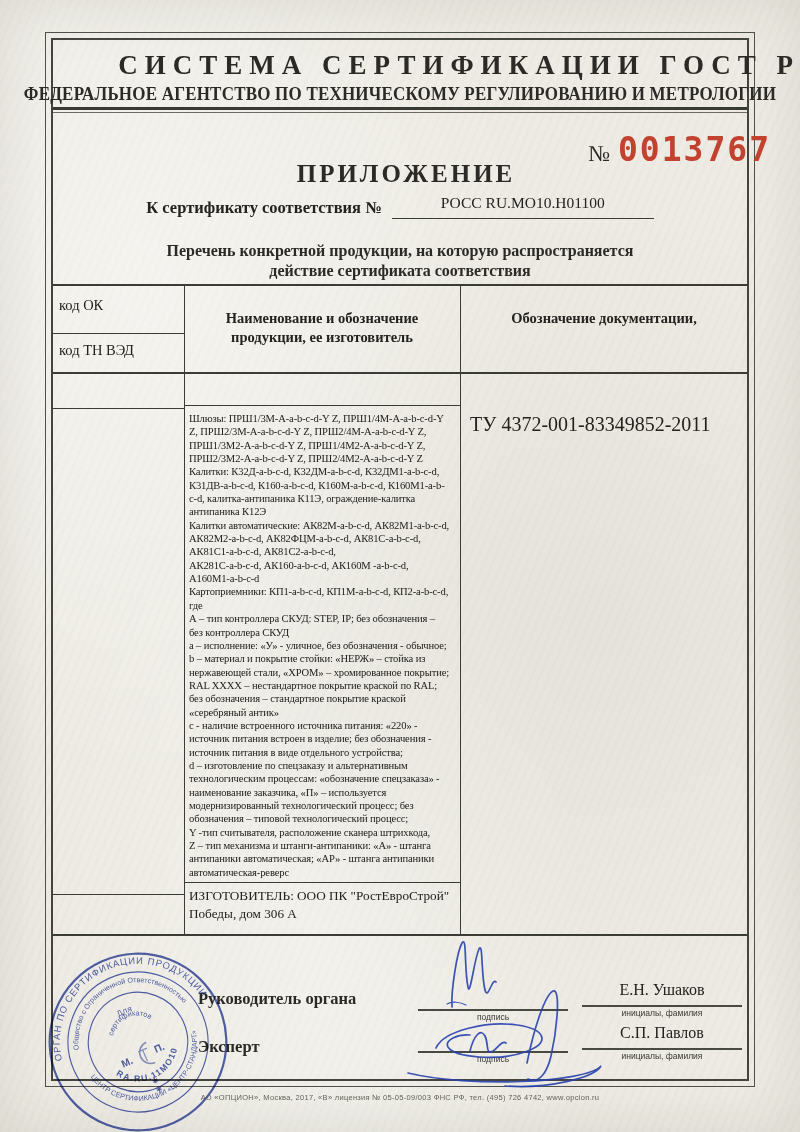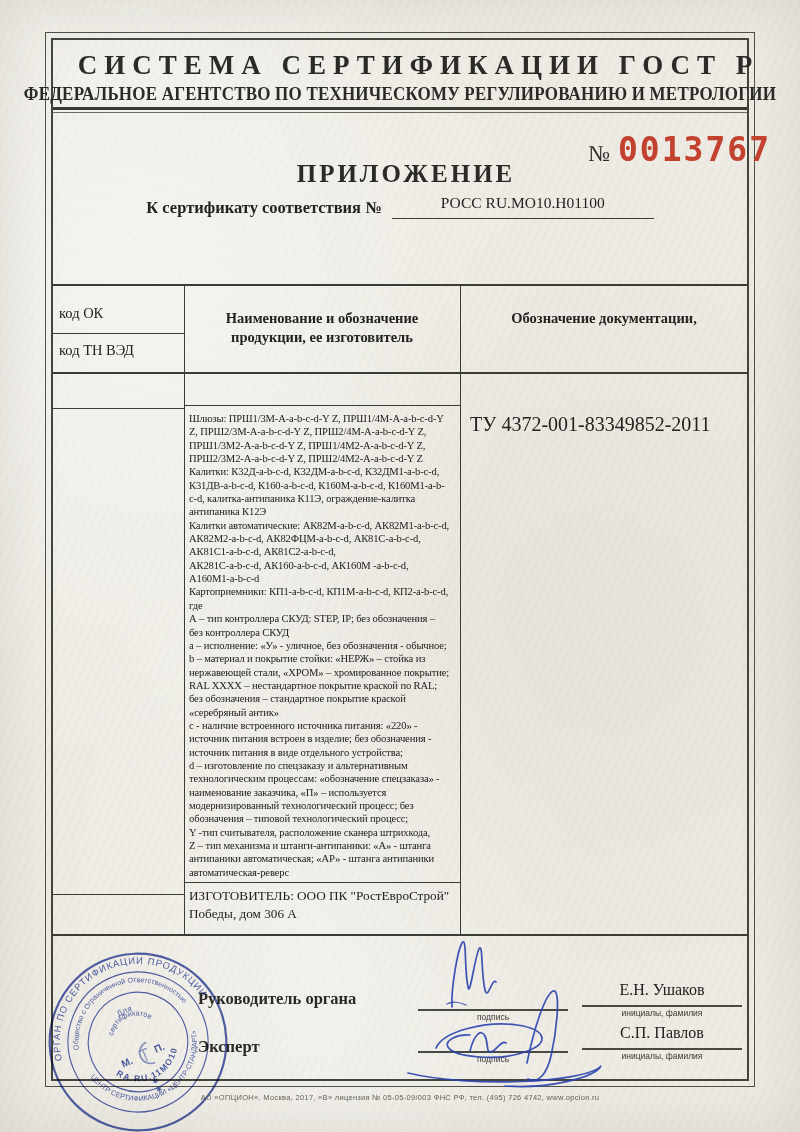--- a/index.html
+++ b/index.html
@@ -13,21 +13,21 @@
           radial-gradient(ellipse at 75% 55%, rgba(198,196,186,.22), transparent 48%),
           radial-gradient(ellipse at 40% 85%, rgba(255,255,255,.30), transparent 40%),
           repeating-linear-gradient(113deg, rgba(175,173,163,.05) 0 3px, transparent 3px 8px),
           repeating-linear-gradient(27deg, rgba(255,255,255,.06) 0 2px, transparent 2px 7px);
         box-shadow: inset 0 0 60px rgba(120,118,108,.18);}
   .abs{position:absolute;}
   
   .frame-outer{left:45px;top:32px;width:708px;height:1053px;border:1.6px solid #50504a;}
   .frame-inner{left:51px;top:38px;width:694px;height:1039px;border:2px solid #44443e;}
   
-  .hdr1{left:0;right:0;top:50px;text-align:center;font-size:27px;font-weight:bold;
+  .hdr1{left:0;right:0;top:50px;text-align:right;font-size:27px;font-weight:bold;
         letter-spacing:7px;color:#2b2a26;padding-left:37px;}
   .hdr2{left:0;right:0;top:85px;text-align:center;font-size:17px;font-weight:bold;
         letter-spacing:0.2px;color:#2b2a26;transform:scaleY(1.08);}
   .hdr-rule{left:53px;width:694px;top:107px;height:3px;background:#3a3a34;}
   .hdr-rule2{left:53px;width:694px;top:112px;height:1px;background:#6b6b62;}
   
   .docnum{left:588px;top:130px;display:flex;align-items:baseline;gap:8px;}
   .docnum .no{font-size:23px;color:#2b2a26;}
   .docnum .val{font-family:"DejaVu Sans Mono","Liberation Mono",monospace;
                font-size:33px;font-weight:bold;letter-spacing:2px;color:var(--red,#c2412f);}
@@ -85,28 +85,32 @@
     <span class="val">0013767</span>
   </div>
 
   <div class="abs title">ПРИЛОЖЕНИЕ</div>
   <div class="abs certline">
     <span class="lbl">К сертификату соответствия №</span>
     <span class="valbox">
       <span>РОСС RU.MO10.H01100</span>
     </span>
   </div>
+  <div class="abs subtitle">
+      <div>Перечень конкретной продукции,  на которую распространяется</div>
+      <div>действие сертификата соответствия</div>
+    </div>
 
   <div class="abs tbl">
     <div class="vline" style="left:132px;"></div>
     <div class="vline" style="left:408px;"></div>
     <div class="hline" style="left:0;width:696px;top:86px;height:2px;"></div>
     <div class="hline" style="left:0;width:132px;top:47px;"></div>
 
-    <div class="abs" style="left:7px;top:11px;font-size:14.5px;margin-top:8px;">код ОК</div>
+    <div class="abs" style="left:7px;top:11px;font-size:14.5px;">код ОК</div>
     <div class="abs" style="left:7px;top:56px;font-size:14.5px;">код ТН ВЭД</div>
     <div class="abs th" style="left:132px;width:276px;top:23px;">
         <div>Наименование и обозначение</div>
         <div>продукции, ее изготовитель</div>
       </div>
     <div class="abs th" style="left:408px;width:288px;top:23px;">
         <div>Обозначение документации,</div>
       </div>
 
     <div class="hline" style="left:0;width:132px;top:122px;"></div>

